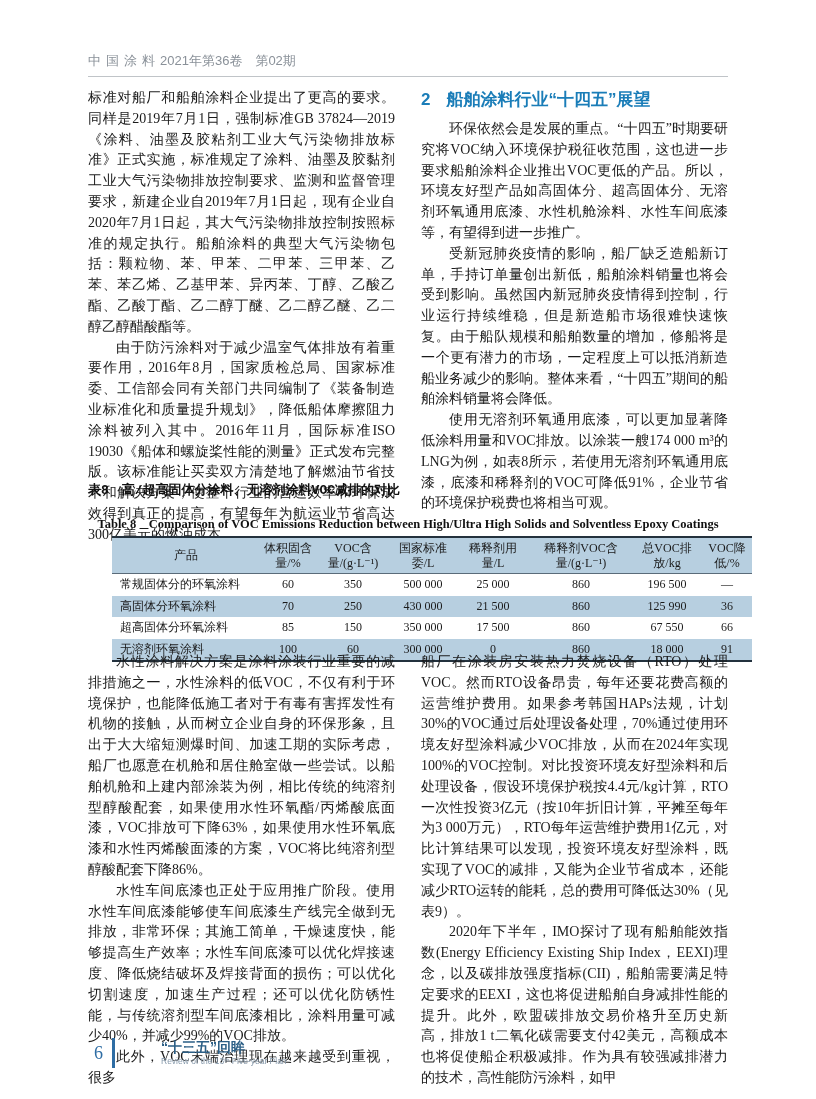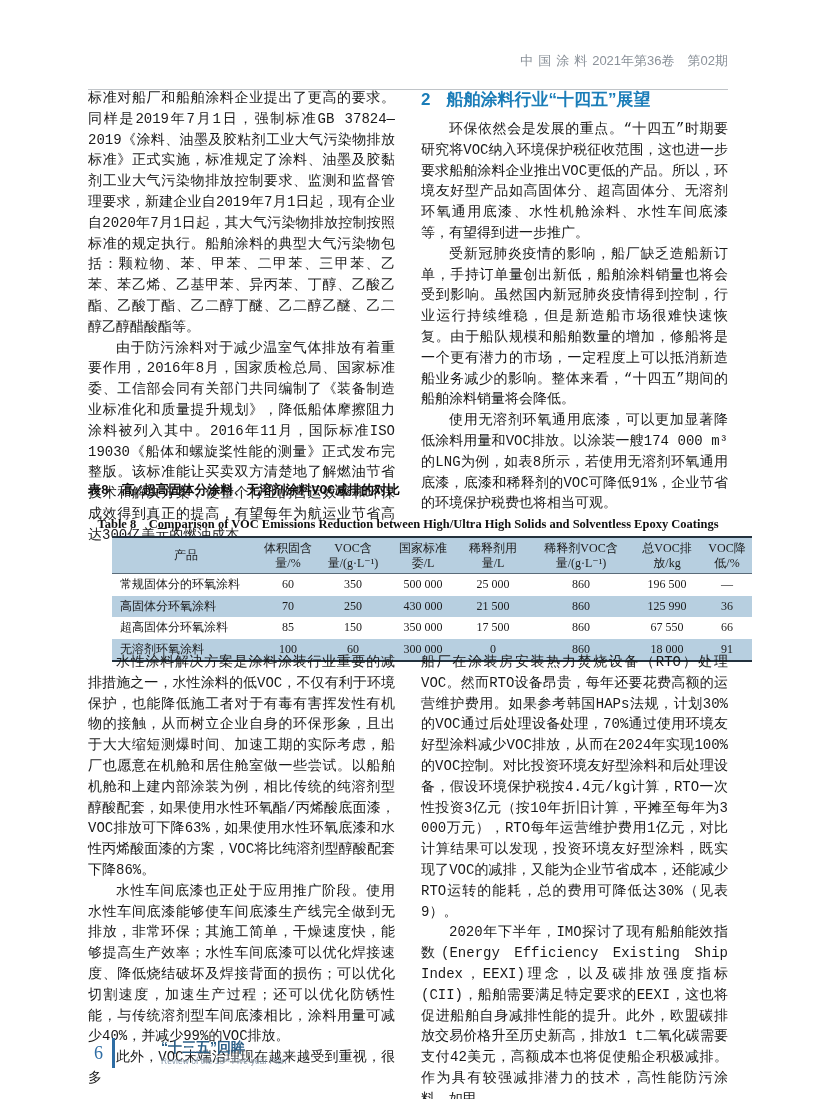--- a/index.html
+++ b/index.html
@@ -4,32 +4,32 @@
 <style>
   html,body { margin:0; padding:0; background:#ffffff; }
   .page {
     position:relative; width:816px; height:1099px; background:#ffffff;
     color:#1a1a1a; font-family:"Liberation Serif","DejaVu Serif",serif;
     overflow:hidden;
   }
   
   .runhead {
     position:absolute; left:88px; top:52px; width:640px;
-    display:flex; justify-content:flex-end; align-items:flex-end;
-    border-bottom:1px solid #c0c4c8; padding-bottom:19px;
+    display:flex; justify-content:flex-start; align-items:flex-end;
+    border-bottom:1px solid #c0c4c8; padding-bottom:6px;
     color:#8a9199; font-size:13px;
     font-family:"Liberation Sans","DejaVu Sans",sans-serif;
   }
   .journal-name { letter-spacing:5px; }
   
   .cols { position:absolute; left:88px; width:640px; display:flex; gap:26px; }
   .cols.top { top:88px; }
   .cols.bottom { top:652px; }
   .col { width:307px; font-size:14px; line-height:20.8px; text-align:justify; }
-  .col p { margin:0;font-family:Liberation Mono, monospace; }
+  .col p { margin:0; }
   .col p.indent { text-indent:2em; }
   
   .section-heading {
     margin:0 0 7px 0; color:#1a7db8;
     font-family:"Liberation Sans","DejaVu Sans",sans-serif;
     font-size:17px; font-weight:bold; line-height:24px;
   }
   .section-heading .sec-num { margin-right:16px; }
   
   .table-block { position:absolute; left:88px; top:483px; width:640px; }

